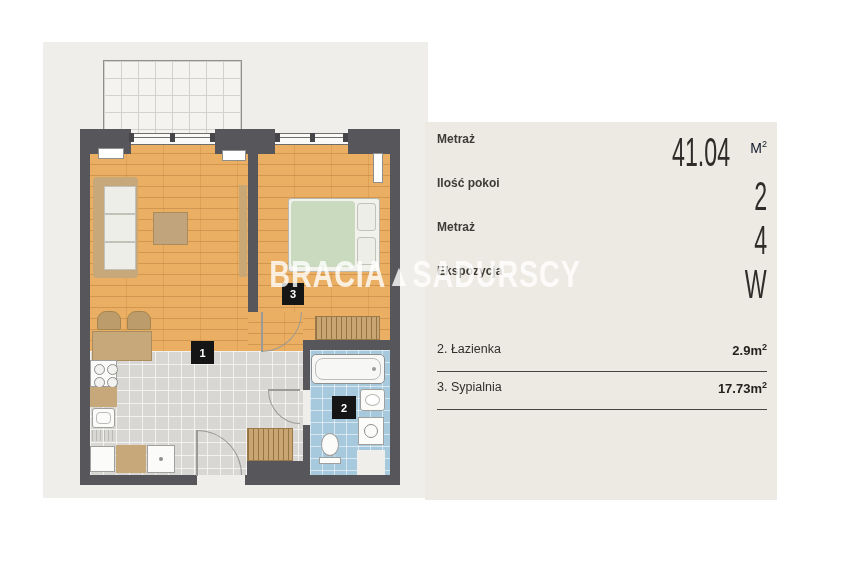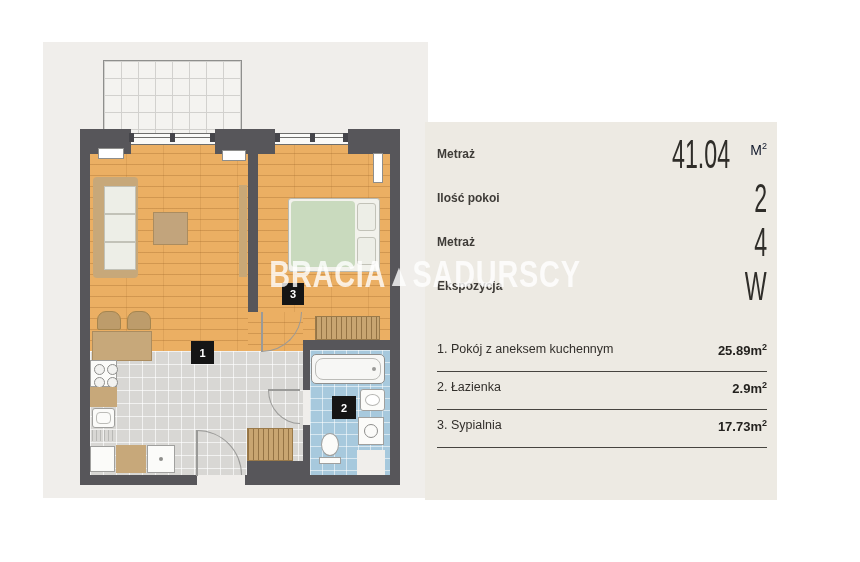--- a/index.html
+++ b/index.html
@@ -51,21 +51,21 @@
   .washer::after{content:"";position:absolute;left:50%;top:50%;width:12px;height:12px;margin:-7px 0 0 -7px;border:1px solid #8e8e8c;border-radius:50%;}
   .dishw::after{content:"";position:absolute;left:50%;top:50%;width:4px;height:4px;margin:-2px 0 0 -2px;border-radius:50%;background:#8e8e8c;}
   .ksink::after{content:"";position:absolute;left:3px;top:3px;right:3px;bottom:3px;border:1px solid #bcbcb8;border-radius:4px;}
   .bsink::after{content:"";position:absolute;left:4px;top:4px;right:4px;bottom:4px;border:1px solid #b5b5b2;border-radius:50%;background:#fff;}
   .toilet-bowl{position:absolute;background:#FBFBF9;border:1px solid #a0a09e;border-radius:50%;box-sizing:border-box;}
   .toilet-tank{position:absolute;background:#FBFBF9;border:1px solid #a0a09e;box-sizing:border-box;}
 
   
   .panel{position:absolute;left:425px;top:122px;width:352px;height:378px;background:#EDEAE3;}
   .specs{position:absolute;left:12px;right:10px;top:10px;}
-  .spec-row{height:44px;display:flex;align-items:center;justify-content:space-between;}
+  .spec-row{height:44px;display:flex;justify-content:space-between;}
   .spec-label{font-size:12px;font-weight:bold;color:#3E3B37;}
   .spec-value{display:flex;align-items:flex-start;color:#2F2D29;}
   .bigval{font-size:40px;line-height:40px;font-weight:400;transform:scaleX(.58);transform-origin:right center;
           font-family:"Liberation Sans", sans-serif;color:#2F2D29;white-space:nowrap;}
   .unit{font-size:14px;color:#0f172a;margin-left:20px;line-height:24px;}
   .unit sup{font-size:9px;}
   .rooms{position:absolute;left:12px;right:10px;top:212px;}
   .room-row{height:38px;box-sizing:border-box;border-bottom:1px solid #46443F;
             display:flex;justify-content:space-between;align-items:flex-start;padding-top:8px;}
   .room-label{font-size:12.5px;color:#322F2B;}
@@ -198,24 +198,20 @@
       <div class="spec-row">
         <span class="spec-label">Ekspozycja</span>
         <span class="spec-value">
           <span class="bigval">W</span>
         </span>
       </div>
     </div>
 
     <div class="rooms">
       <div class="room-row">
-        <span class="room-label">1. Pokój z aneksem kuchennym</span>
-        <span class="room-area"><span>25.89</span><span>m</span><sup>2</sup></span>
-      </div>
-      <div class="room-row">
         <span class="room-label">2. Łazienka</span>
         <span class="room-area"><span>2.9</span><span>m</span><sup>2</sup></span>
       </div>
       <div class="room-row">
         <span class="room-label">3. Sypialnia</span>
         <span class="room-area"><span>17.73</span><span>m</span><sup>2</sup></span>
       </div>
     </div>
   </div>
 

